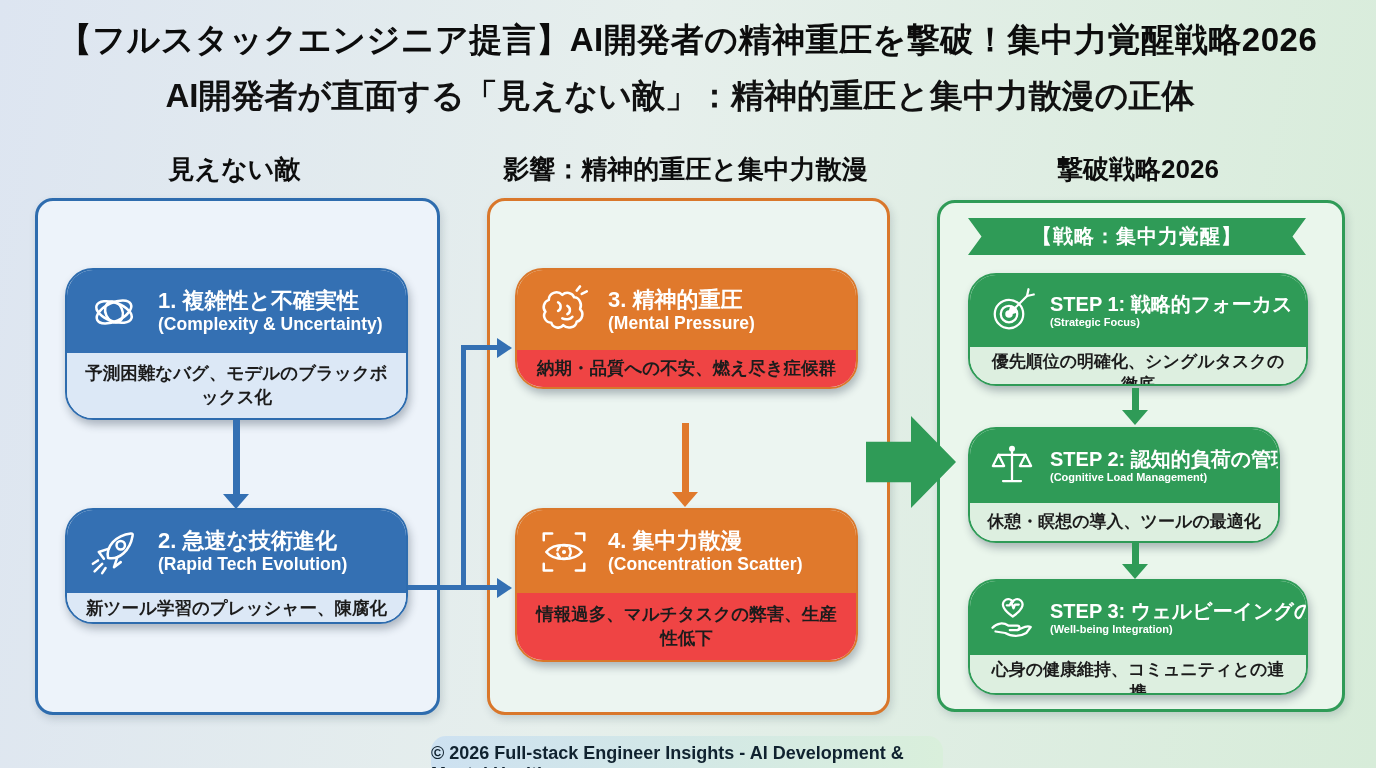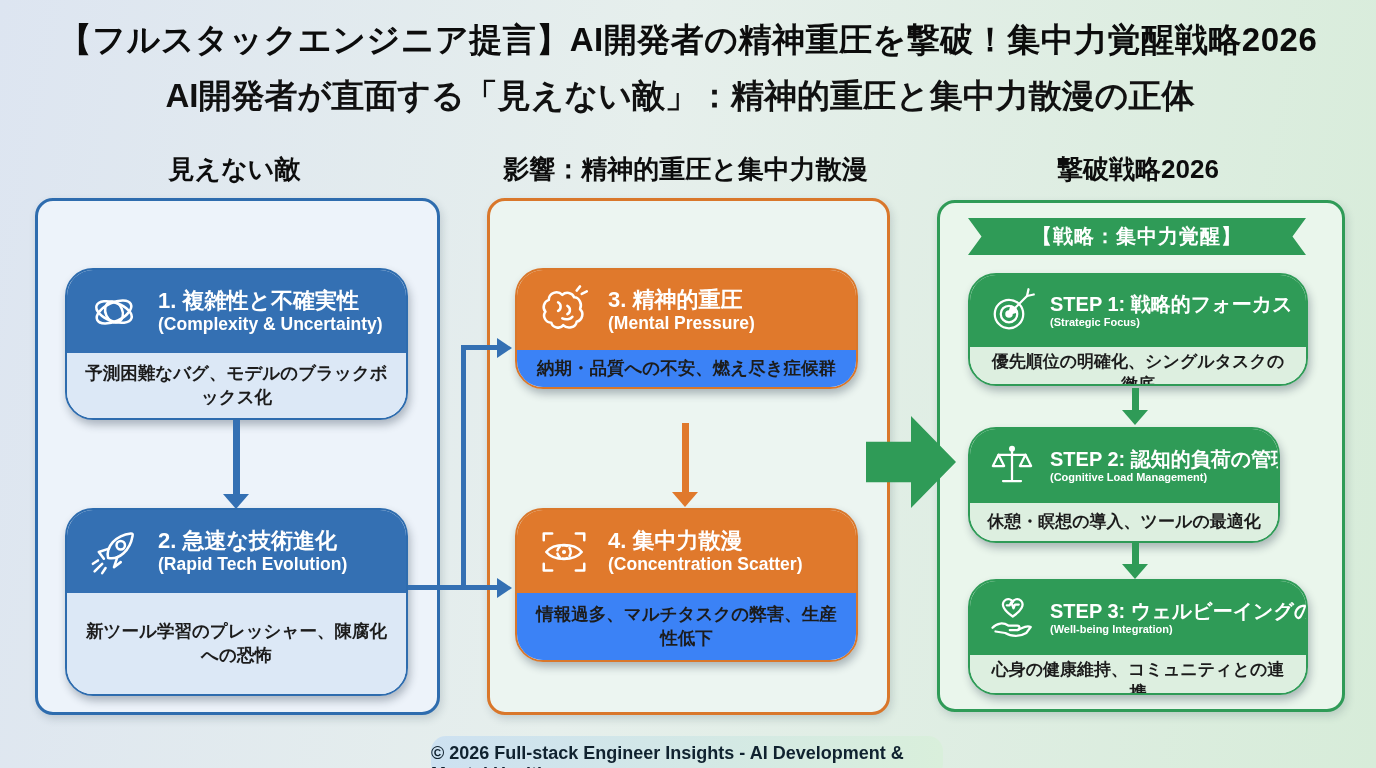--- a/index.html
+++ b/index.html
@@ -41,25 +41,25 @@
   }
   .card-head{flex:none;display:flex;align-items:center;gap:17px;padding:0 12px 0 20px;color:#fff;}
   .card-head .icon{flex:none;display:flex;}
   .ct-jp{font-size:22px;font-weight:800;line-height:1.18;white-space:nowrap;}
   .ct-en{font-size:17.5px;font-weight:700;line-height:1.15;white-space:nowrap;}
   .card-body{
     flex:1;display:flex;align-items:center;justify-content:center;text-align:center;
     font-size:17.5px;font-weight:800;color:#1c1c1c;line-height:1.35;padding:4px 16px;
   }
   .card.c-blue{border-color:#2e6cae;}  .card.c-blue .card-head{background:#3470b3;}  .card.c-blue .card-body{background:#dce8f6;}
-  .card.c-orange{border-color:#d9772b;}.card.c-orange .card-head{background:#e0792c;}.card.c-orange .card-body{background:#3b82f6;}
+  .card.c-orange{border-color:#d9772b;}.card.c-orange .card-head{background:#e0792c;}.card.c-orange .card-body{background:#ef4444;}
   .card.c-green{border-color:#2f9b57;} .card.c-green .card-head{background:#2f9b57;} .card.c-green .card-body{background:#ddefe0;}
 
   #box1{left:65px; top:268px;width:343px;height:152px;} #box1 .card-head{height:83px;}
-  #box2{left:65px; top:508px;width:343px;height:188px;} #box2 .card-head{height:83px;}
+  #box2{left:65px; top:508px;width:343px;height:116px;} #box2 .card-head{height:83px;}
   #box3{left:515px;top:268px;width:343px;height:121px;} #box3 .card-head{height:80px;}
   #box4{left:515px;top:508px;width:343px;height:154px;} #box4 .card-head{height:83px;}
   #step1{left:968px;top:273px;width:340px;height:113px;} #step1 .card-head{height:72px;}
   #step2{left:968px;top:427px;width:312px;height:116px;} #step2 .card-head{height:74px;}
   #step3{left:968px;top:579px;width:340px;height:116px;} #step3 .card-head{height:74px;}
   .card.step .ct-jp{font-size:20px;} .card.step .ct-en{font-size:11px;}
   .card.step .card-head{gap:14px;padding-left:18px;}
   .card.step .card-body{font-size:17px;}
 
   .icon svg{display:block;}

